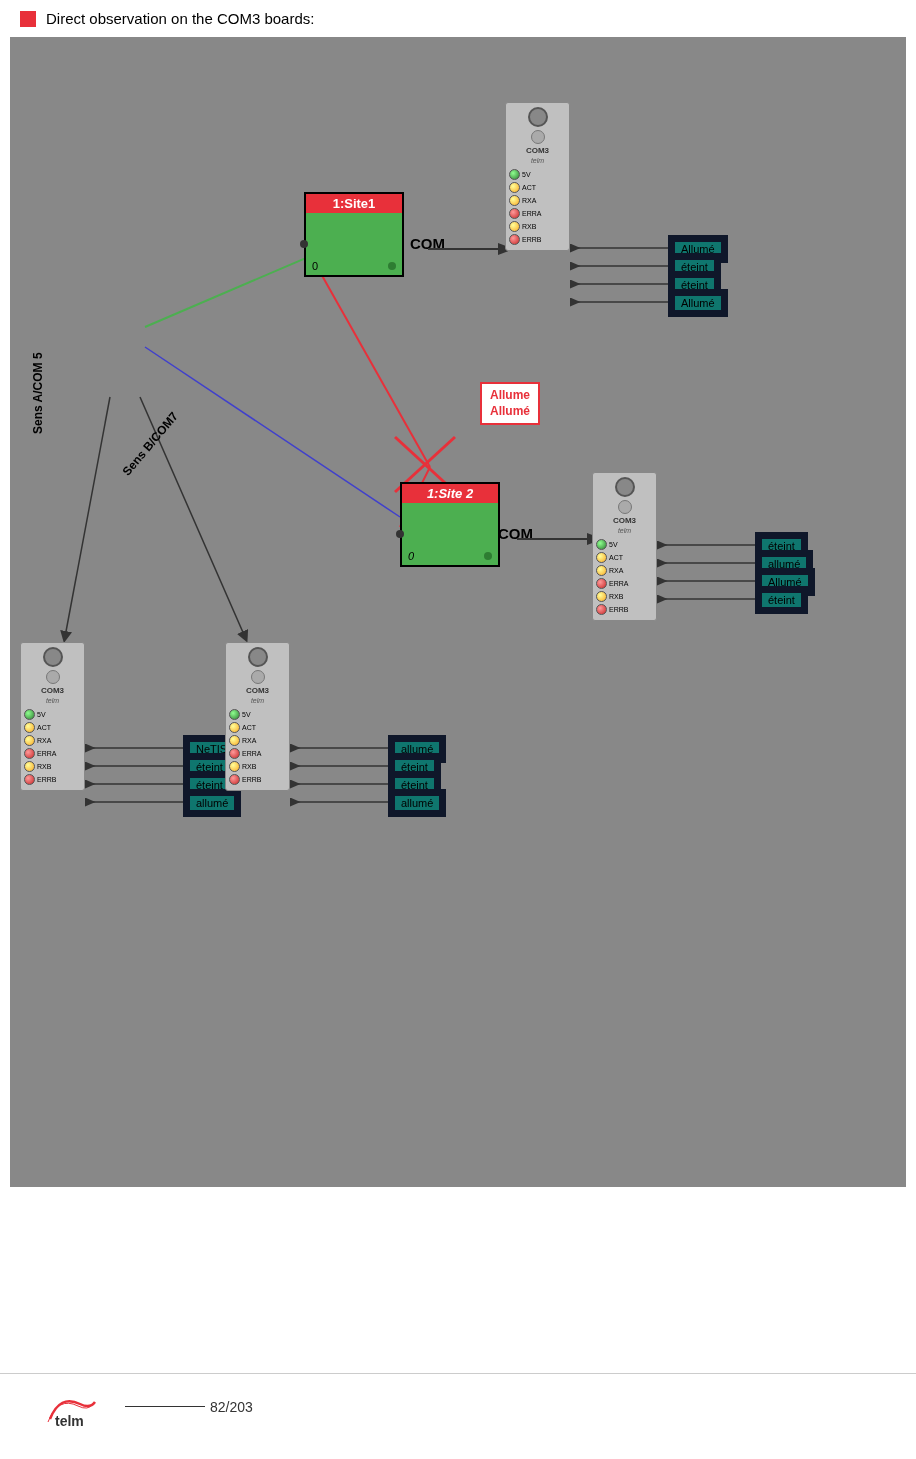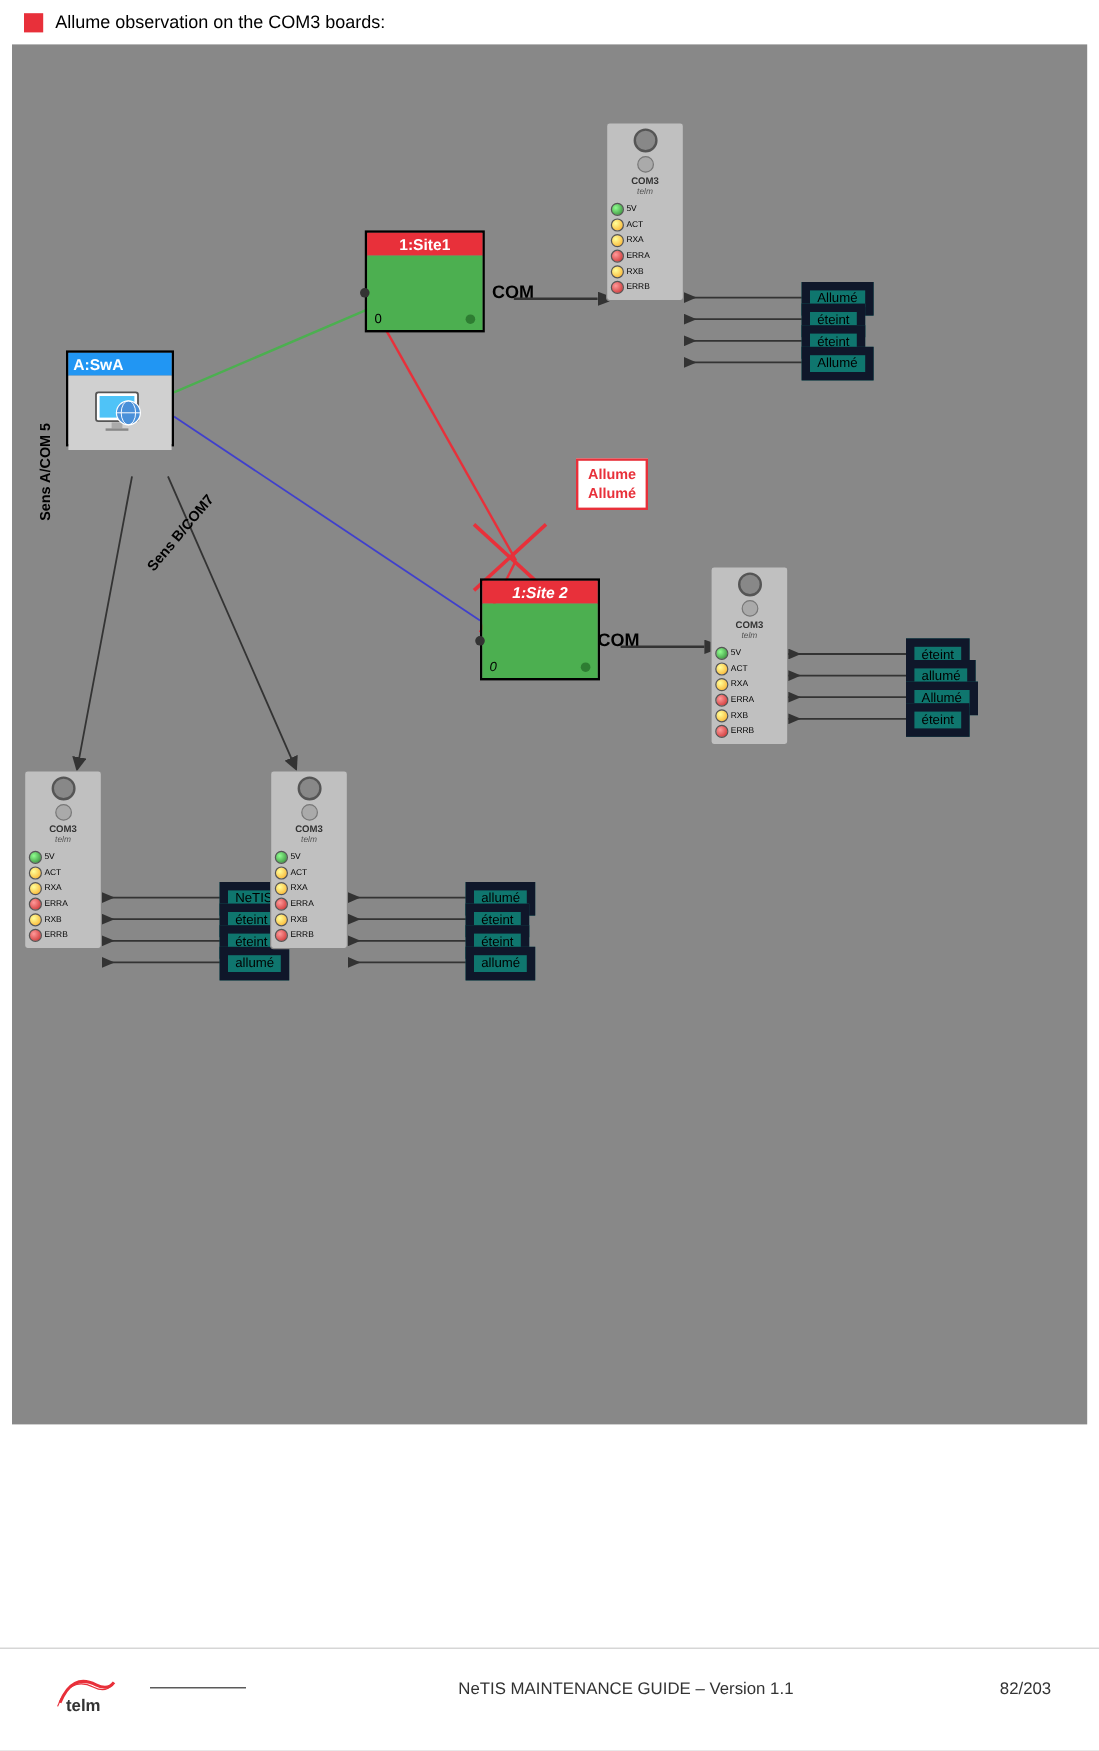--- a/index.html
+++ b/index.html
@@ -141,21 +141,21 @@
       color: #000;
       white-space: nowrap;
       transform-origin: left center;
     }
   </style>
 </head>
 <body>
 
 <div class="page-header">
   <div class="header-square"></div>
-  <span>Allume observation on the COM3 boards:</span>
+  <span>Direct observation on the COM3 boards:</span>
 </div>
 
 <div class="diagram-area">
 
   <svg class="diagram-svg">
 
     <line x1="135" y1="290" x2="310" y2="215" stroke="#4caf50" stroke-width="2"></line>
 
     <line x1="135" y1="310" x2="390" y2="480" stroke="#4040cc" stroke-width="1.5"></line>
 
@@ -183,36 +183,20 @@
   </svg>
 
   <div class="rotated-label" style="left: 28px; top: 390px; transform: rotate(-90deg); font-size: 12px;">
     <span>Sens A/COM 5</span>
   </div>
 
   <div class="rotated-label" style="left: 115px; top: 430px; transform: rotate(-50deg); font-size: 12px;">
     <span>Sens B/COM7</span>
   </div>
 
-  <div class="node swa-node" style="left: 45px; top: 255px;">
-    <div class="title">A:SwA</div>
-    <div class="body" style="background:#d0d0d0; height:62px; display:flex; align-items:center; justify-content:center;">
-
-      <svg width="50" height="45" viewBox="0 0 50 45">
-        <rect x="5" y="5" width="35" height="24" rx="2" fill="#fff" stroke="#555" stroke-width="1.5"></rect>
-        <rect x="8" y="8" width="29" height="18" fill="#4fc3f7"></rect>
-        <rect x="18" y="30" width="9" height="5" fill="#aaa"></rect>
-        <rect x="13" y="35" width="19" height="2" fill="#888"></rect>
-
-        <circle cx="32" cy="22" r="10" fill="#4a90d9" stroke="#fff" stroke-width="1"></circle>
-        <ellipse cx="32" cy="22" rx="6" ry="10" fill="none" stroke="#fff" stroke-width="0.8"></ellipse>
-        <line x1="22" y1="22" x2="42" y2="22" stroke="#fff" stroke-width="0.8"></line>
-      </svg>
-    </div>
-  </div>
 
   <div class="node site-node" style="left: 294px; top: 155px;">
     <div class="title">1:Site1</div>
     <div class="body" style="background:#4caf50; height:62px; position:relative;">
       <span style="position:absolute; bottom:3px; left:6px; font-size:11px;">0</span>
       <span style="position:absolute; bottom:5px; right:6px; width:8px; height:8px; background:#2e7d32; border-radius:50%; display:inline-block;"></span>
       <span class="dot-left"></span>
     </div>
   </div>
 
@@ -548,15 +532,14 @@
 <div style="position:absolute; bottom:20px; left:0; right:0; display:flex; align-items:center; padding:10px 40px; border-top:1px solid #ccc;">
 
   <svg width="80" height="45" viewBox="0 0 80 45">
 
     <path d="M10,35 Q20,10 40,20 Q50,25 55,18" stroke="#e8303a" stroke-width="2.5" fill="none"></path>
     <path d="M8,38 Q18,12 38,22 Q48,27 53,20" stroke="#e8303a" stroke-width="1" fill="none"></path>
 
     <text x="15" y="42" font-family="Arial" font-size="14" font-weight="bold" fill="#333">telm</text>
   </svg>
   <div style="width:80px; height:1px; background:#333; margin:0 5px;"></div>
-  <span style="font-size:14px; color:#333; flex:1; text-align:center;">NeTIS MAINTENANCE GUIDE – Version 1.1</span>
   <span style="font-size:14px; color:#333;">82/203</span>
 </div>
 
 </body></html>

